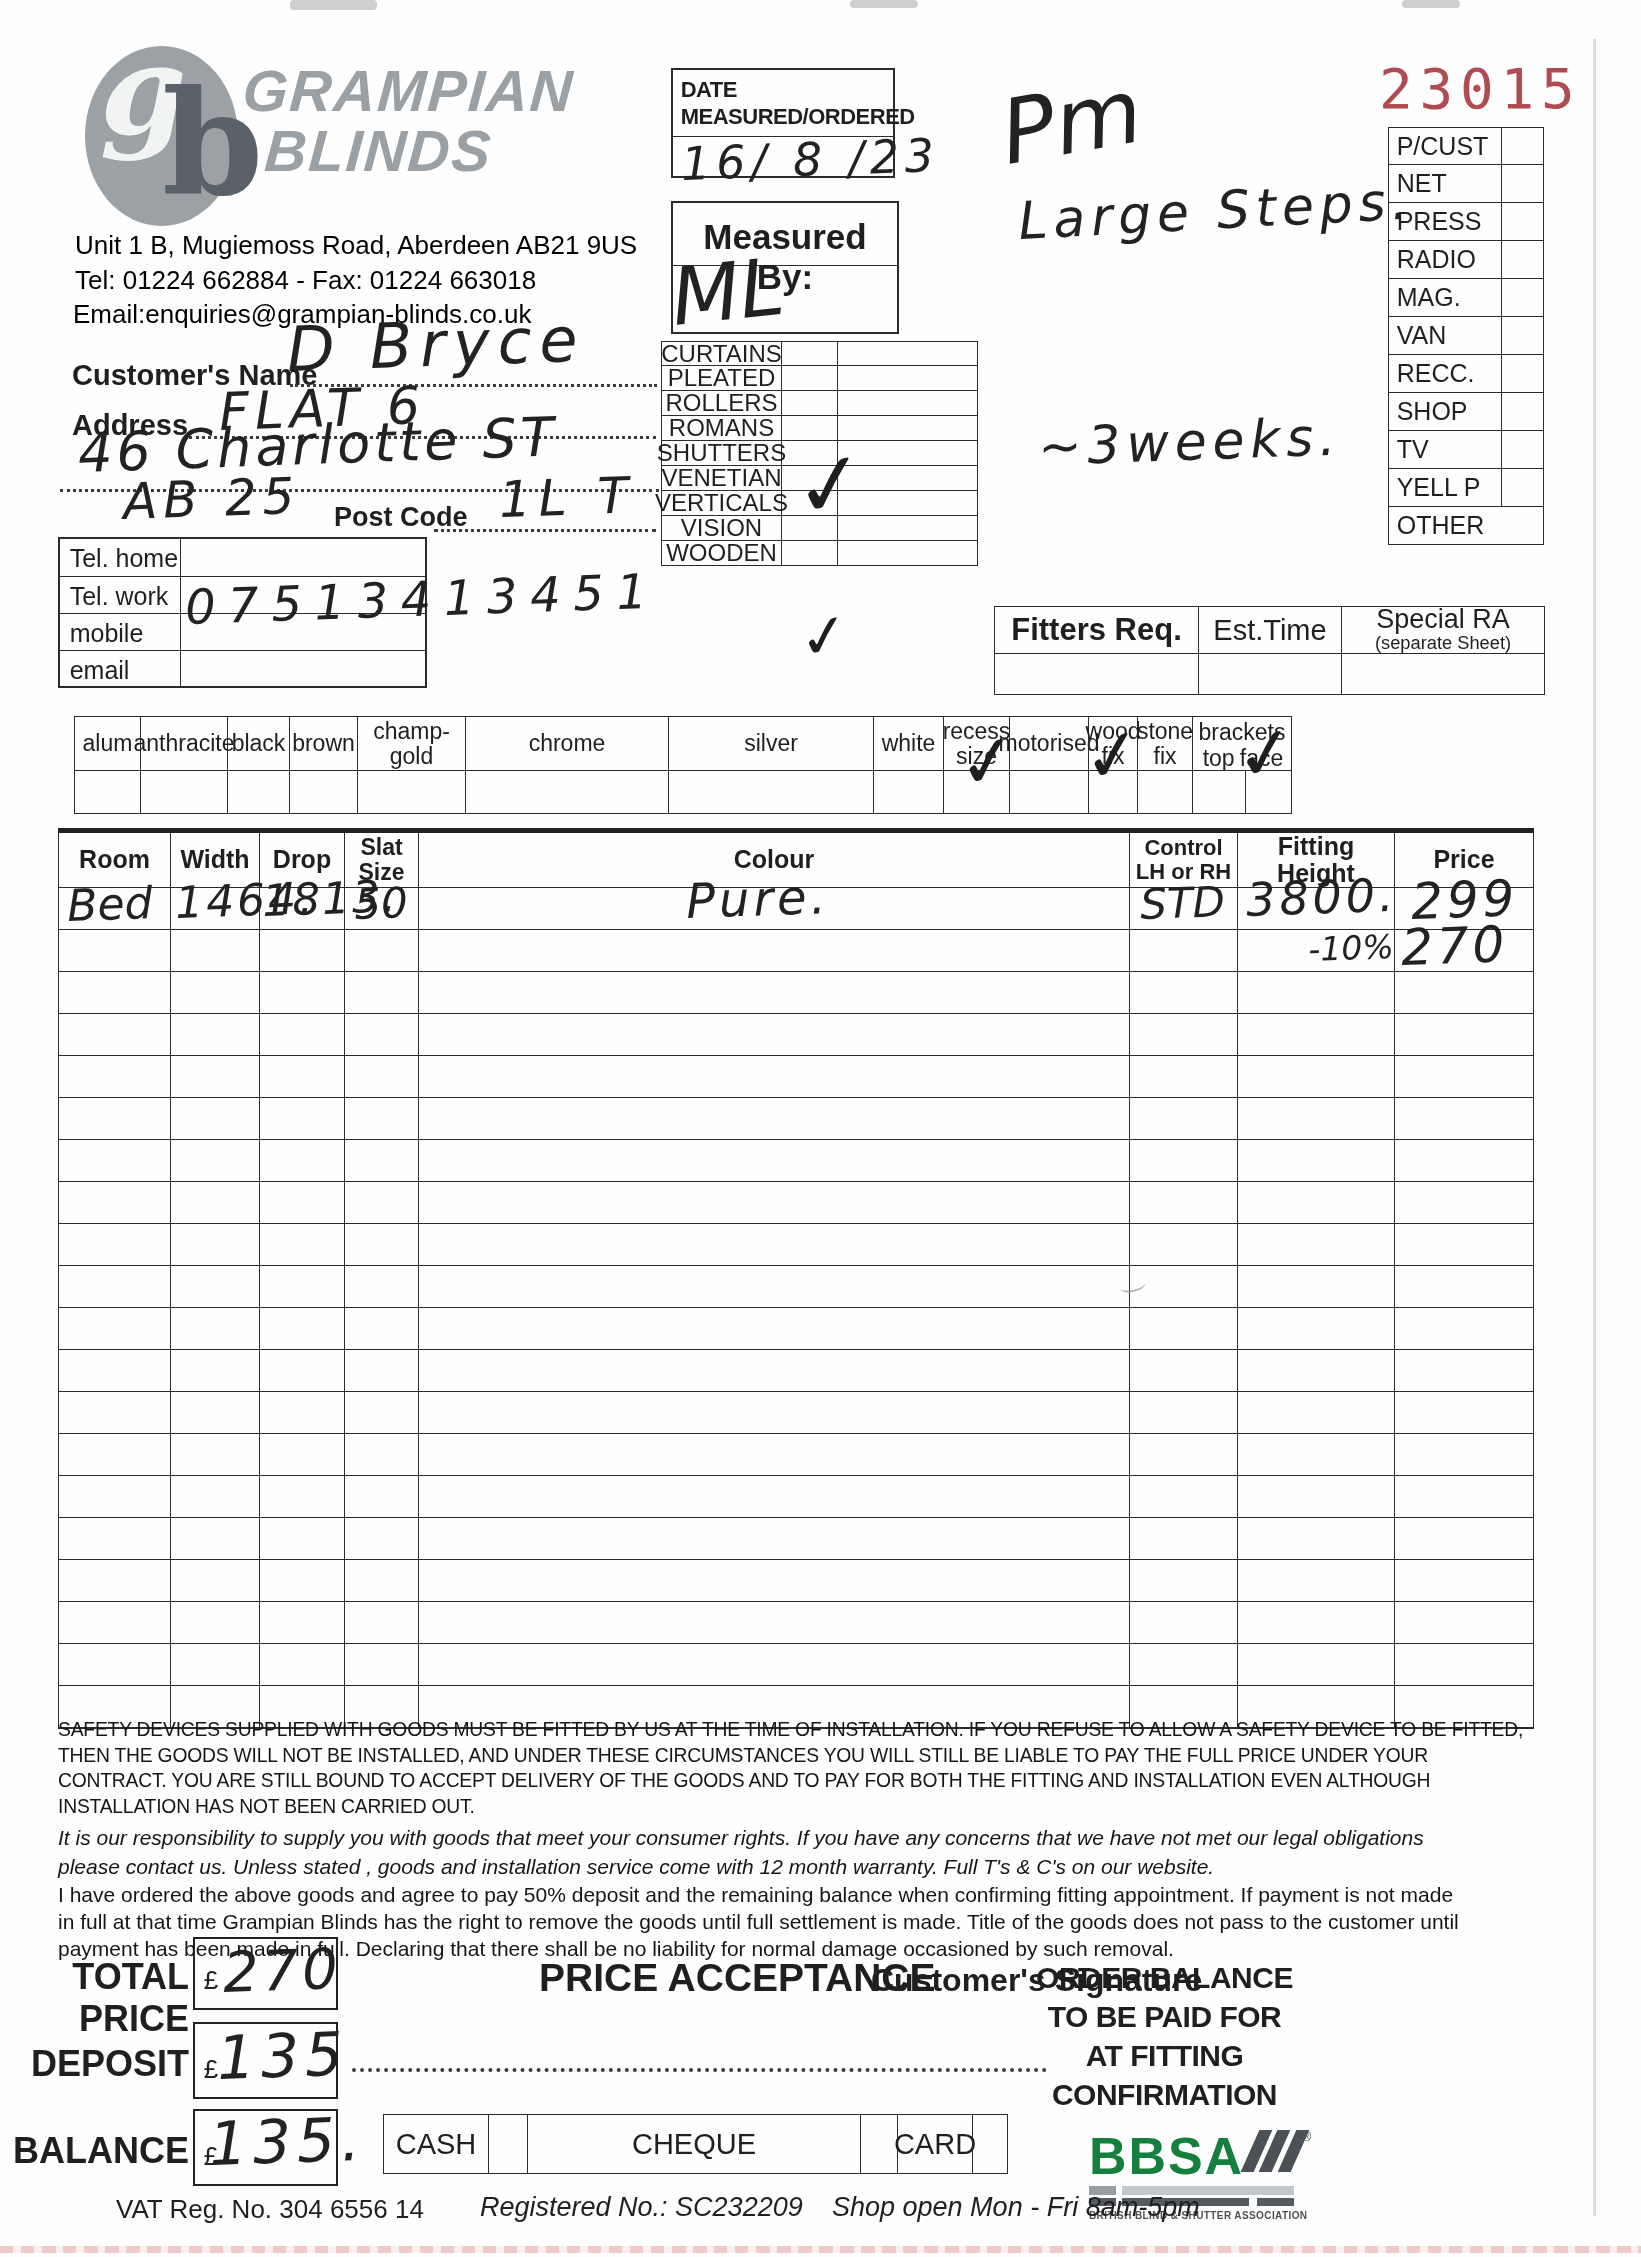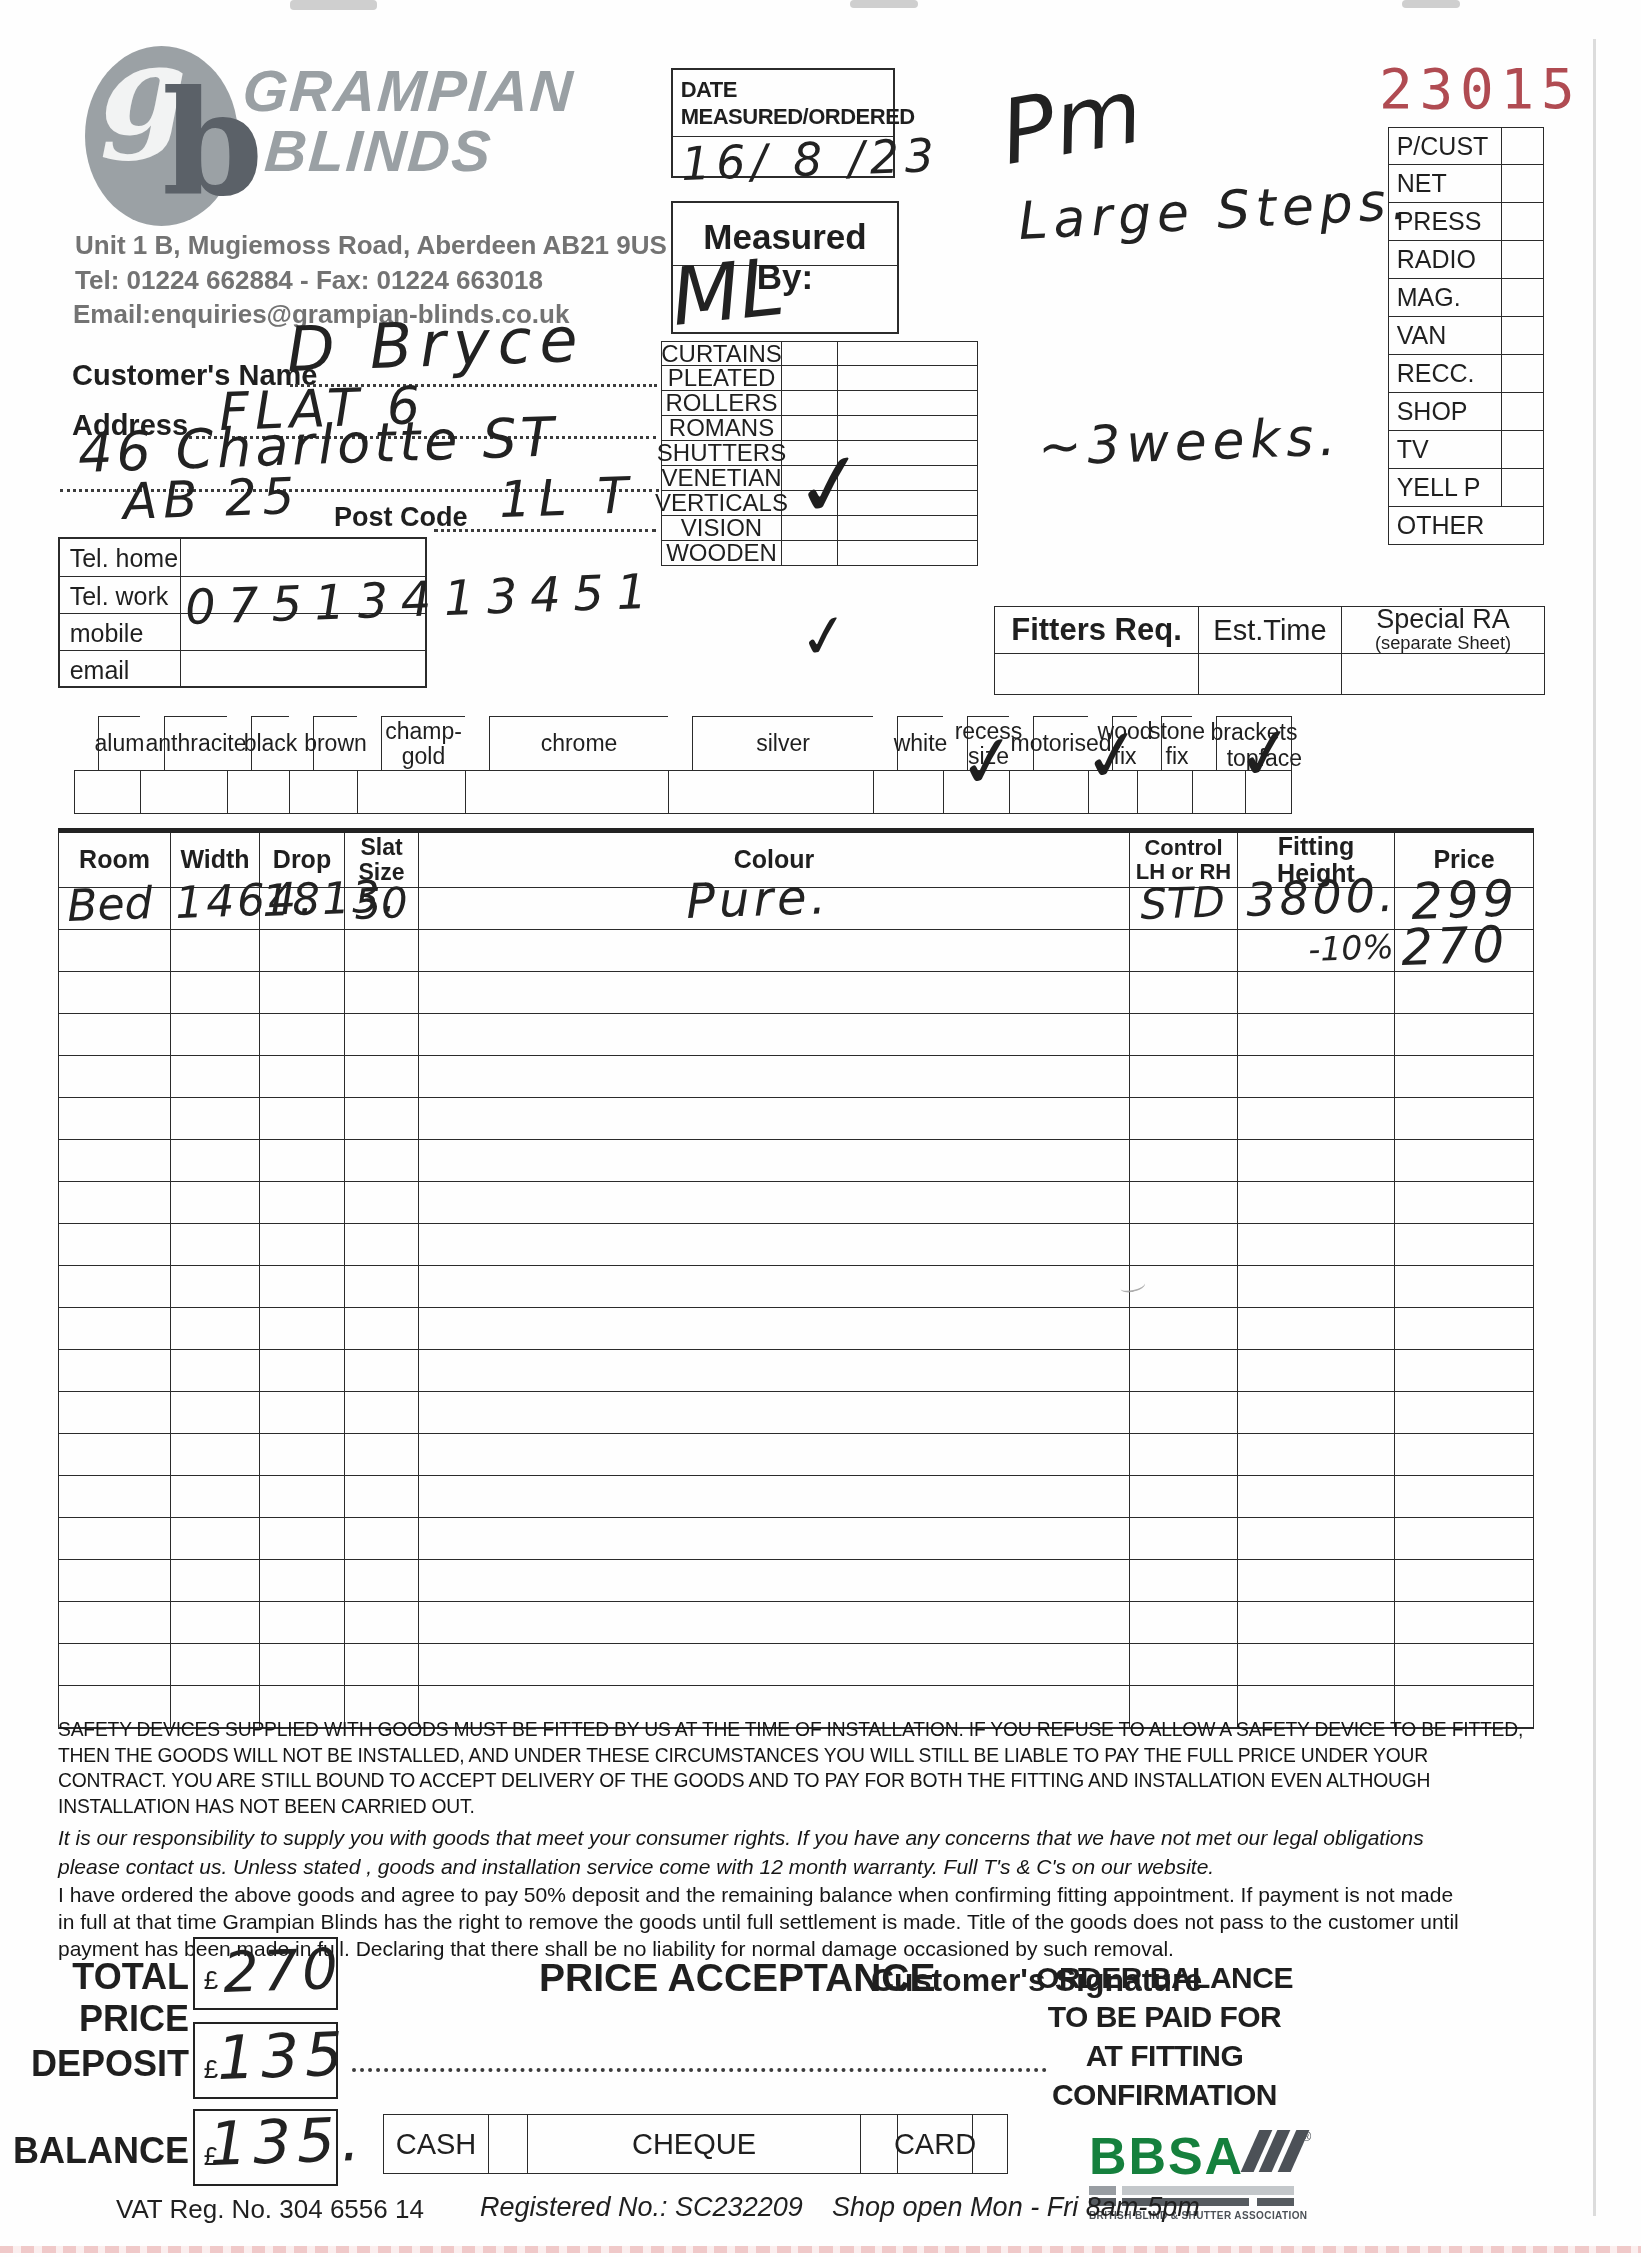--- a/index.html
+++ b/index.html
@@ -19,21 +19,21 @@
   .dots{position:absolute;border-bottom:3.9px dotted #3c3c3c;height:0;}
   
   .logo-oval{position:absolute;left:85px;top:46px;width:153px;height:180px;border-radius:50%;
       background:#9ba1a5;}
   .logo-g{position:absolute;left:100px;top:29px;font-family:"DejaVu Serif",serif;font-weight:bold;
       font-style:italic;font-size:124px;color:#f2f3f3;line-height:1;}
   .logo-b{position:absolute;left:162px;top:71px;font-family:"DejaVu Serif",serif;font-weight:bold;
       font-size:145px;color:#5b6168;line-height:1;}
   .logo-word{position:absolute;font-size:58px;font-weight:bold;font-style:italic;color:#9aa0a4;
       letter-spacing:1.9px;transform:skewX(-4deg);line-height:1;}
-  .co-line{position:absolute;font-size:26px;font-weight:bold;color:#737373;white-space:nowrap;}
+  .co-line{position:absolute;font-size:26px;font-weight:normal;color:#000000;white-space:nowrap;}
   
   .box{position:absolute;border:2.9px solid #2b2b2b;box-sizing:border-box;background:transparent;}
   
   .ph-row{display:flex;height:37px;box-sizing:border-box;border-top:1.9px solid #2b2b2b;}
   .ph-row:first-child{border-top:none;}
   .ph-label{width:121px;box-sizing:border-box;border-right:1.9px solid #2b2b2b;font-size:25px;
       padding:4.8px 0 0 9.7px;}
   
   .bt-row{display:flex;height:25px;box-sizing:border-box;}
   .bt-cell{box-sizing:border-box;border:1.9px solid #2b2b2b;border-top:none;display:flex;
@@ -47,21 +47,21 @@
   .st-row:first-child .st-cell{border-top:1.9px solid #2b2b2b;}
   .st-l{width:114px;} .st-c{width:42px;border-left:none;}
   
   .fit-grid{display:grid;grid-template-columns:205px 143px 203px;}
   .fit-cell{box-sizing:border-box;border:1.9px solid #2b2b2b;display:flex;flex-direction:column;
       align-items:center;justify-content:center;}
   .fit-grid .fit-cell + .fit-cell{border-left:none;}
   .fit-row2 .fit-cell{border-top:none;height:41px;}
   
   .opt-grid{display:grid;grid-template-columns:66px 87px 62px 68px 108px 203px 205px 70px 66px 79px 49px 55px 53px 47px;}
-  .opt-h{height:54px;margin-left:24px;} .opt-r{height:44px;}
+  .opt-h{height:54px;} .opt-r{height:44px;}
   .opt-cell{box-sizing:border-box;border-left:1.9px solid #2b2b2b;border-top:1.9px solid #2b2b2b;
       display:flex;align-items:center;justify-content:center;font-size:23px;text-align:center;line-height:1.05;}
   .opt-last{border-right:1.9px solid #2b2b2b;}
   .opt-bot{border-bottom:1.9px solid #2b2b2b;}
   .brk{flex-direction:column;justify-content:flex-start;padding-top:2.9px;}
   .brk-sub{display:flex;width:100%;justify-content:space-between;padding:1.9px 7.7px 0 9.7px;box-sizing:border-box;font-size:23px;}
   
   .mt{position:absolute;left:58px;top:828px;width:1474px;border-top:5.8px solid #222;}
   .mt-grid{display:grid;grid-template-columns:111px 89px 85px 74px 711px 108px 157px 139px;}
   .mt-hcell{height:54px;display:flex;align-items:center;justify-content:center;font-weight:bold;

